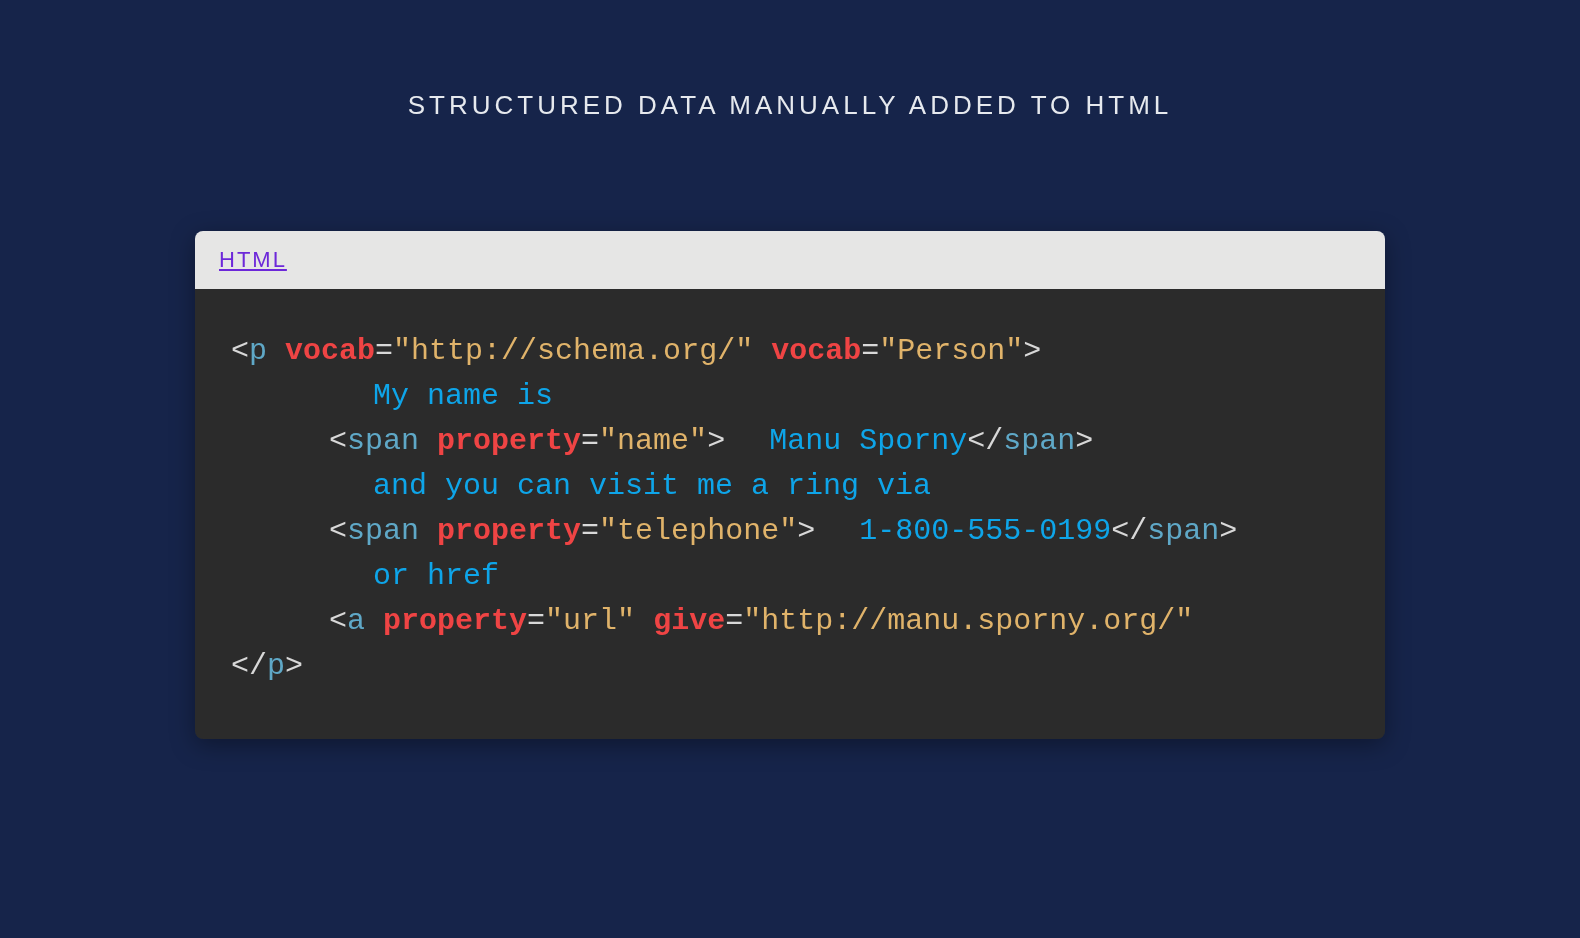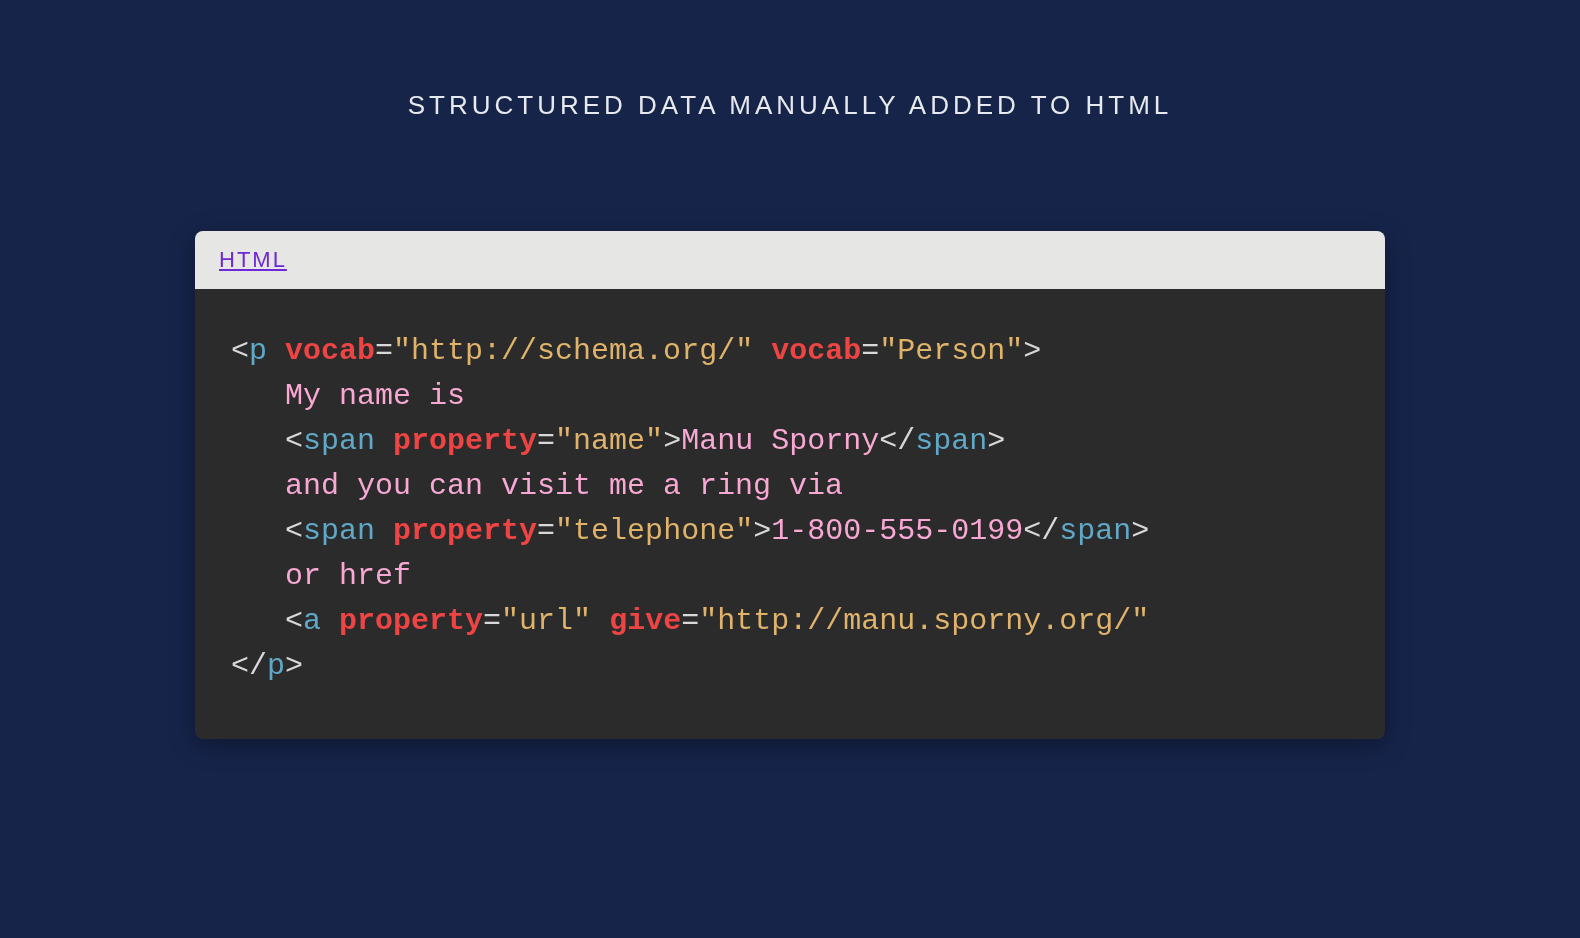--- a/index.html
+++ b/index.html
@@ -41,21 +41,21 @@
     font-size: 30px;
     line-height: 1.5;
     color: #d8d8d8;
     white-space: pre;
     overflow-x: auto;
   }
   .t-punct  { color: #d8d8d8; }
   .t-tag    { color: #5fa8c7; }   
   .t-attr   { color: #ef4444; font-weight: bold; }   
   .t-val    { color: #e0b36a; }   
-  .t-text   { color: #f9a8d4; }   
+  .t-text   { color: #0ea5e9; margin-left: 44px; }   
 </style>
 </head>
 <body>
 
 <div class="heading">STRUCTURED DATA MANUALLY ADDED TO HTML</div>
 
 <div class="code-card">
   <div class="code-header">HTML</div>
   <div class="code-body"><span class="t-punct">&lt;</span><span class="t-tag">p</span><span class="t-punct"> </span><span class="t-attr">vocab</span><span class="t-punct">=</span><span class="t-val">"http://schema.org/"</span><span class="t-punct"> </span><span class="t-attr">vocab</span><span class="t-punct">=</span><span class="t-val">"Person"</span><span class="t-punct">&gt;</span>
 <span class="t-text">   </span><span class="t-text">My name is</span>

